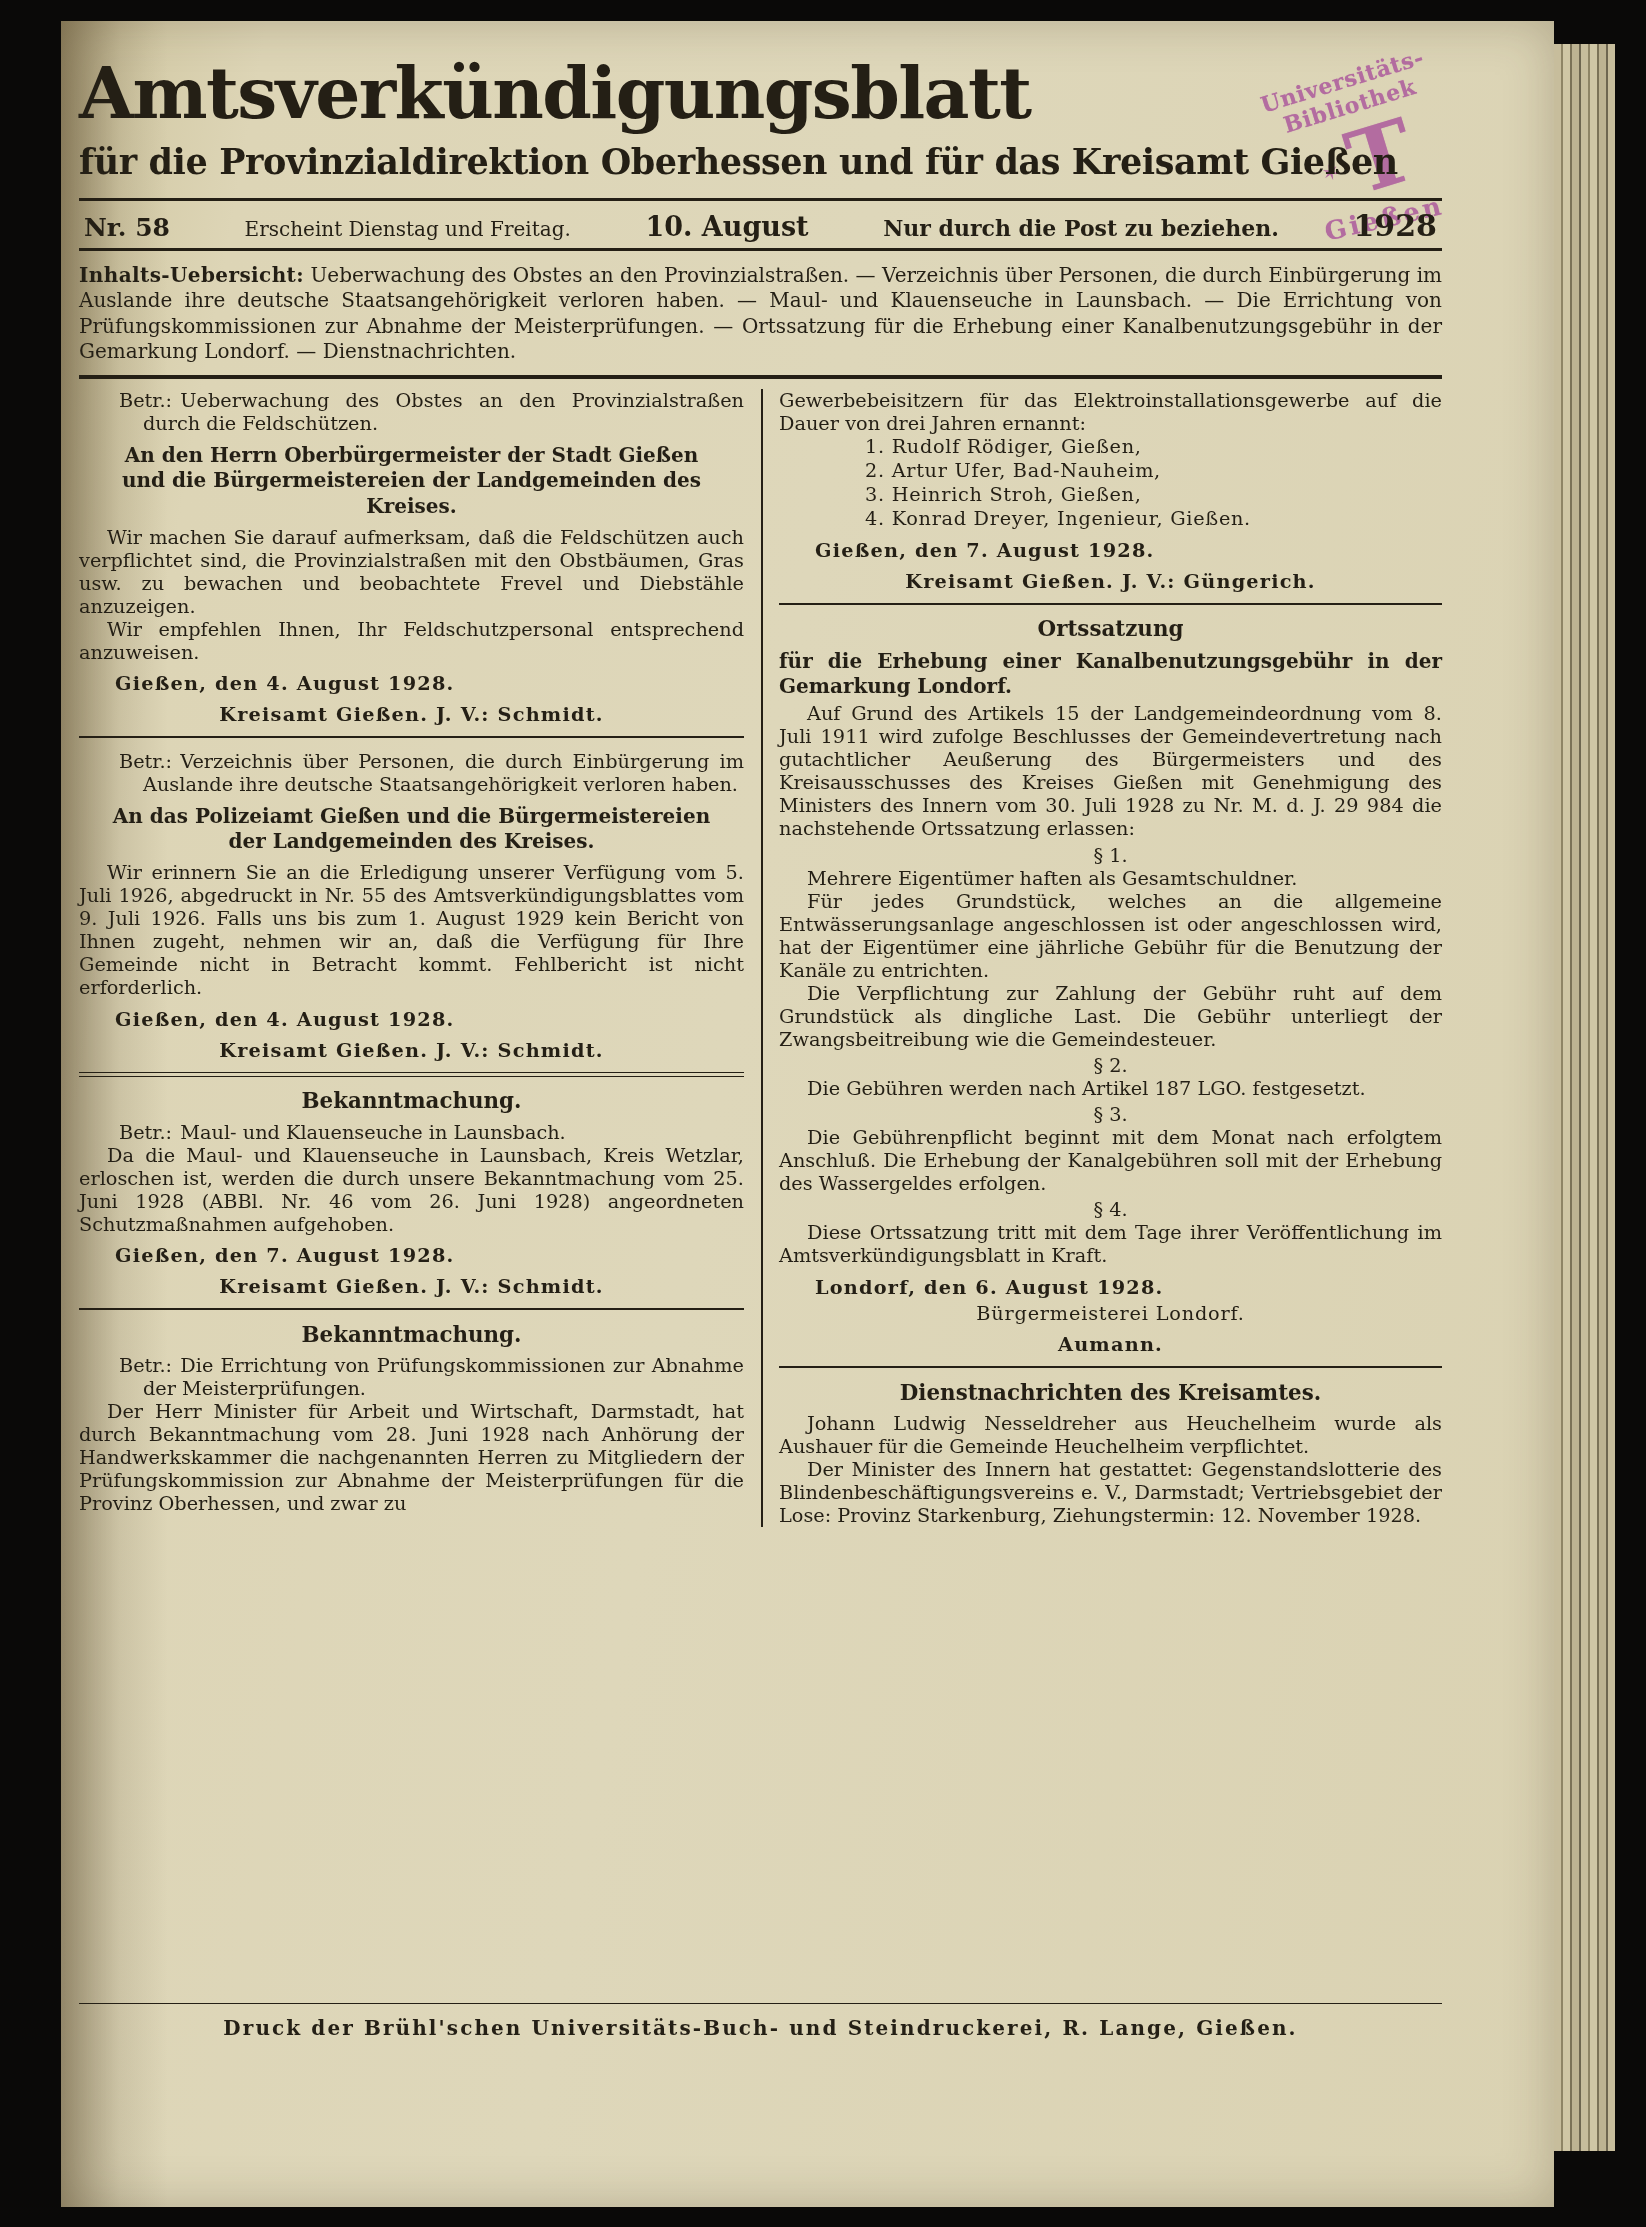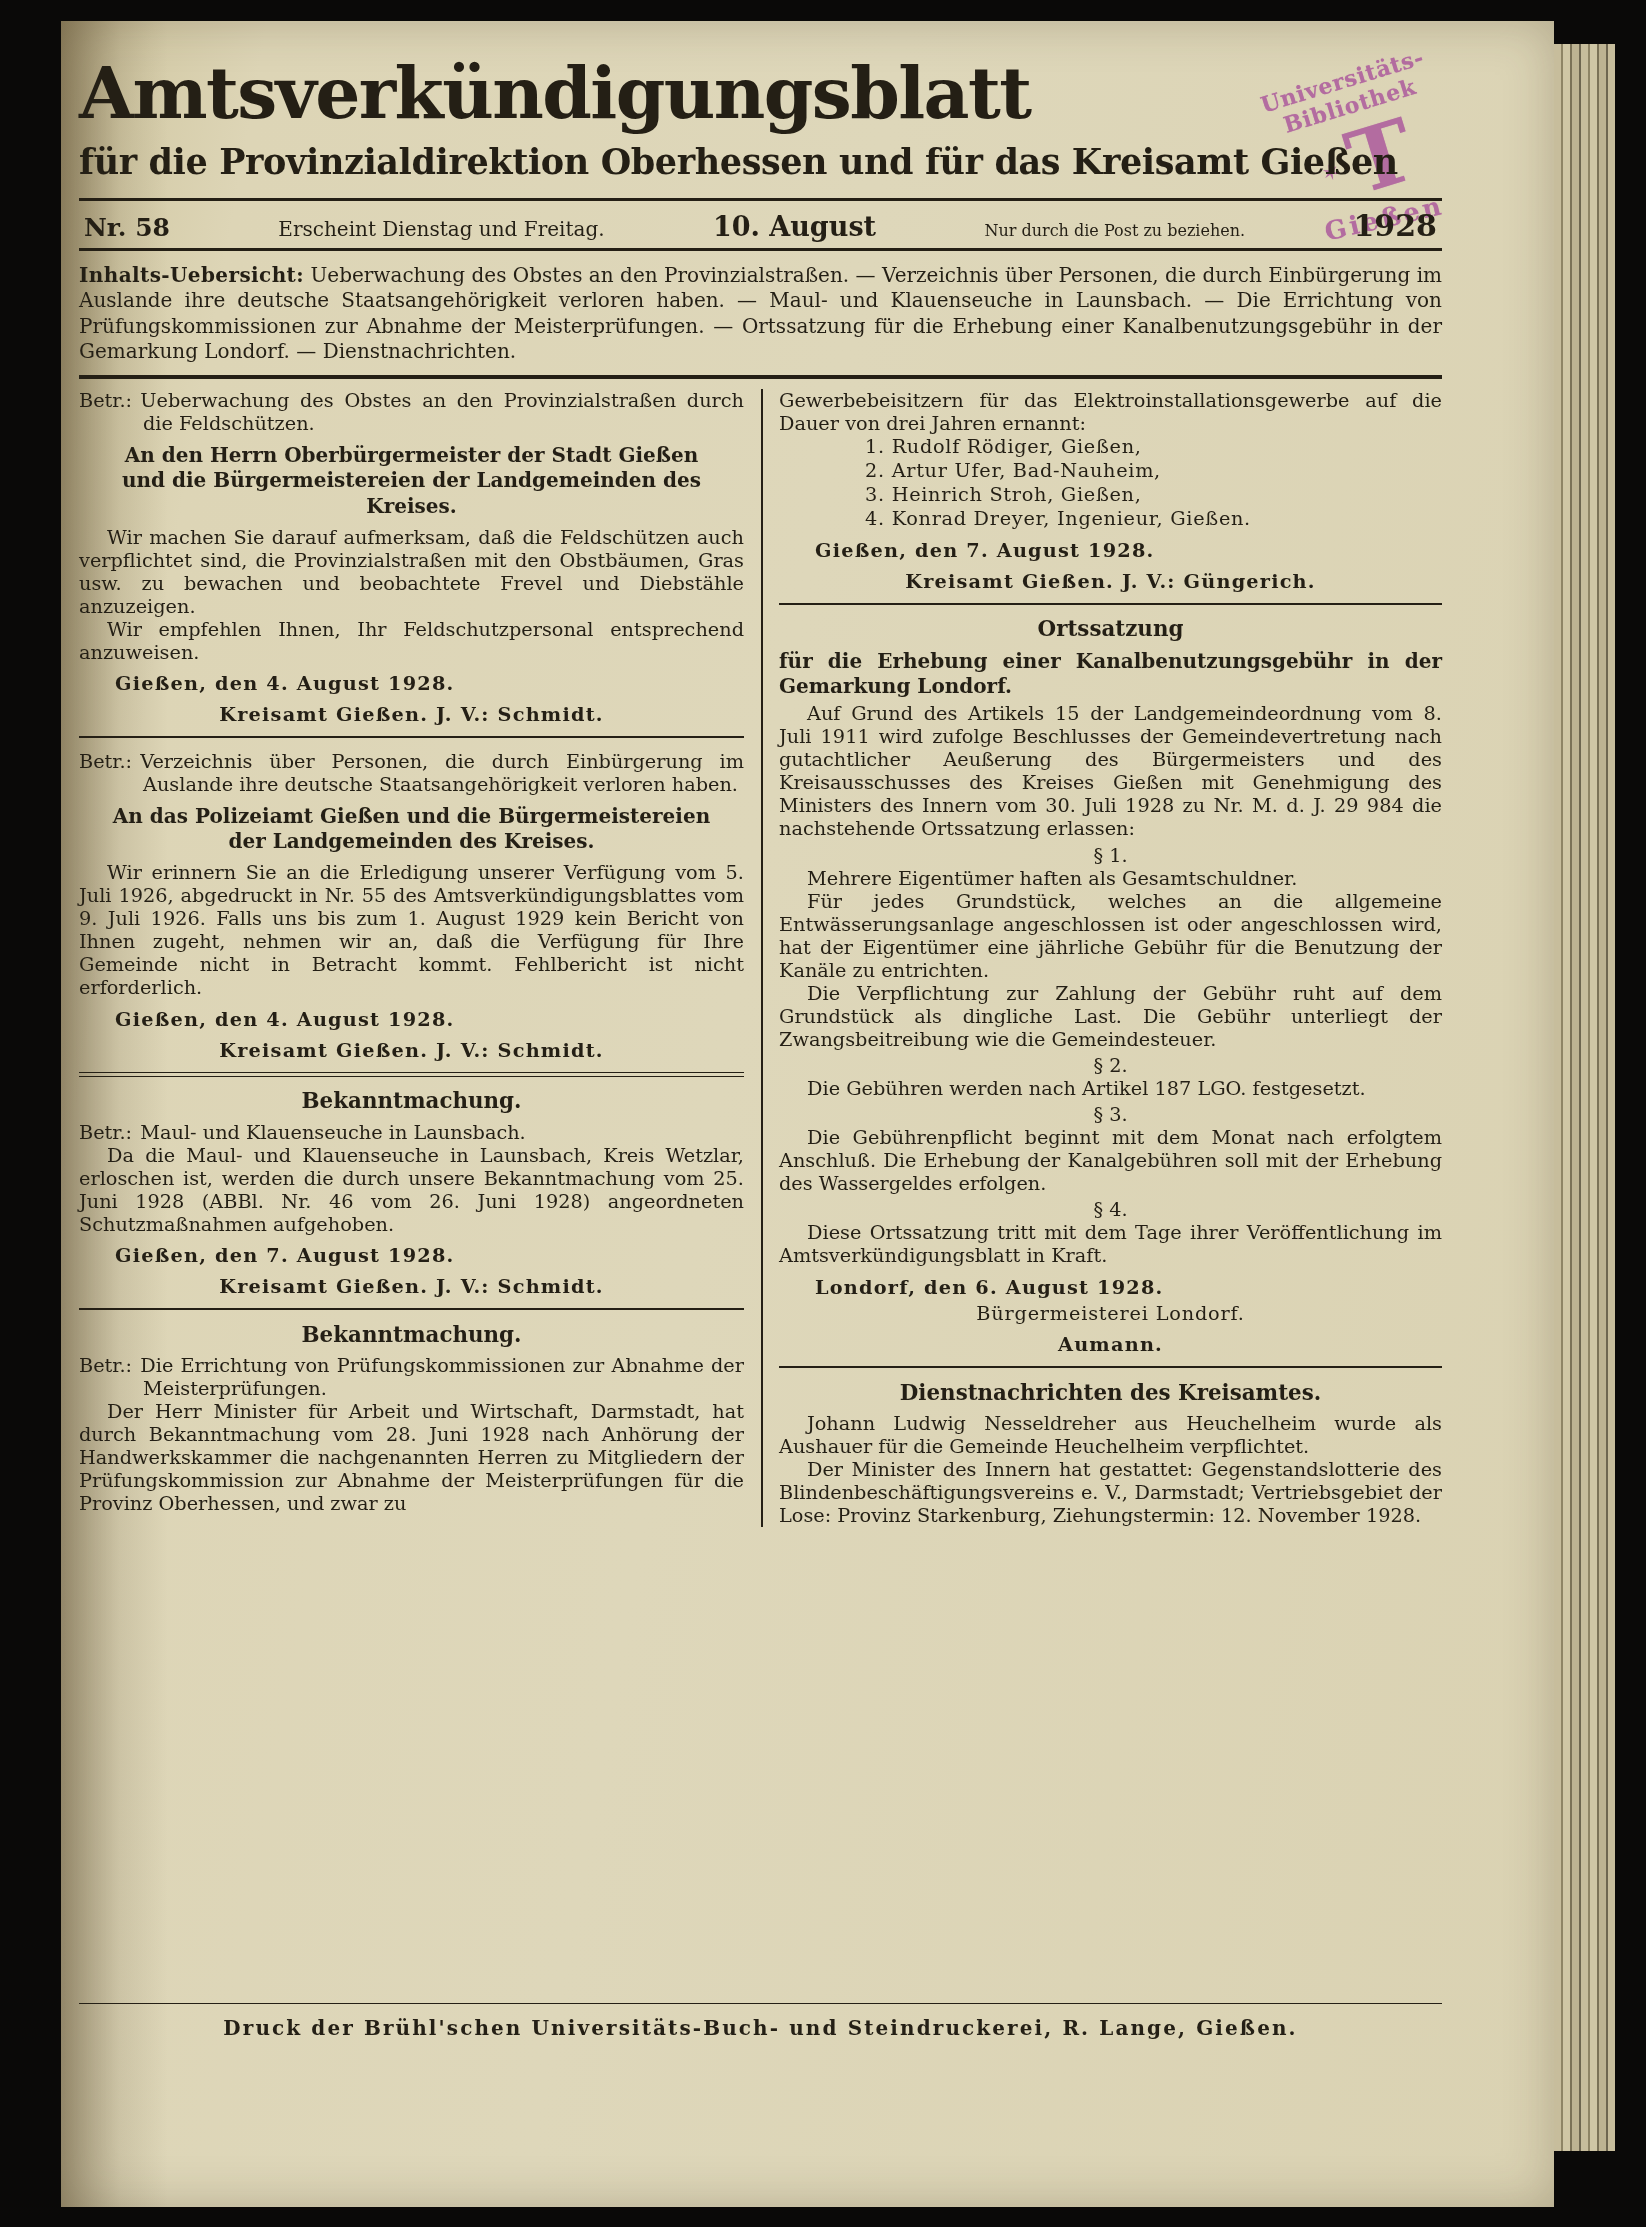--- a/index.html
+++ b/index.html
@@ -30,37 +30,37 @@
   
   .title { text-align:left; font-size:71px; font-weight:bold; letter-spacing:-1.6px; line-height:1.05; }
   .subtitle { text-align:left; font-size:35px; font-weight:bold; margin-top:10px; letter-spacing:-0.4px; }
   .rule  { border-top:3.3px solid #241f15; }
   .rule-thin { border-top:1.6px solid #241f15; }
   .mast-rule1 { margin-top:16.5px; }
   .mastline { display:flex; justify-content:space-between; align-items:baseline; padding:6.6px 5px 5px 5px; }
   .m-no   { font-size:25px; font-weight:bold; }
   .m-sched{ font-size:20px; }
   .m-date { font-size:27px; font-weight:bold; }
-  .m-dist { font-size:16px; font-weight:normal; }
+  .m-dist { font-size:22px; font-weight:bold; }
   .m-year { font-size:30px; font-weight:bold; }
 
   .contents { margin-top:11.5px; font-size:20px; line-height:25.5px; text-align:justify; }
   .contents .lbl { font-weight:bold; letter-spacing:0.4px; }
   .contents-rule { margin-top:10px; border-top:4.1px solid #241f15; }
 
   
   .cols { display:flex; margin-top:10px; }
   .col { width:682px; }
   .col-left { padding-right:16.5px; }
   .col-right { padding-left:16.5px; border-left:2.5px solid #241f15; }
 
   .bt { font-size:19.3px; line-height:23px; text-align:justify; }
   p.ind { text-indent:28px; }
   .betr { font-size:19.3px; line-height:23px; padding-left:64px; text-indent:-64px; text-align:justify; }
-  .betr .lbl { padding-right:8.2px; }
+  .betr .lbl { padding-right:8.2px;margin-left:40px; }
   .art-head { font-weight:bold; text-align:center; font-size:20px; line-height:25.5px; margin:8.2px 25px 6.6px 25px; }
   .sec-title { font-weight:bold; text-align:center; font-size:21.4px; line-height:26px; margin:5px 0 6.6px 0; }
   .sec-sub { font-weight:bold; text-align:justify; font-size:20px; line-height:25px; margin-bottom:3.3px; }
   .dateline { margin-top:8.2px; padding-left:36px; font-size:19.3px; letter-spacing:1.2px;font-weight:bold; }
   .sig { text-align:center; font-weight:bold; font-size:19.3px; letter-spacing:1.2px; margin:8.2px 0 5px 0; }
   .sig-plain { text-align:center; font-size:19.3px; letter-spacing:0.8px; margin-top:3.3px; }
   .hr { border-top:2.5px solid #241f15; margin:10px 0 11.5px 0; }
   .hr-double { border-top:1.6px solid #241f15; border-bottom:1.6px solid #241f15; height:5px; margin:10px 0 11.5px 0; }
   .par-head { text-align:center; font-size:19.3px; line-height:23px; margin-top:3.3px; }
   .app-list { padding-left:86px; font-size:19.3px; line-height:24px; letter-spacing:0.7px; }

